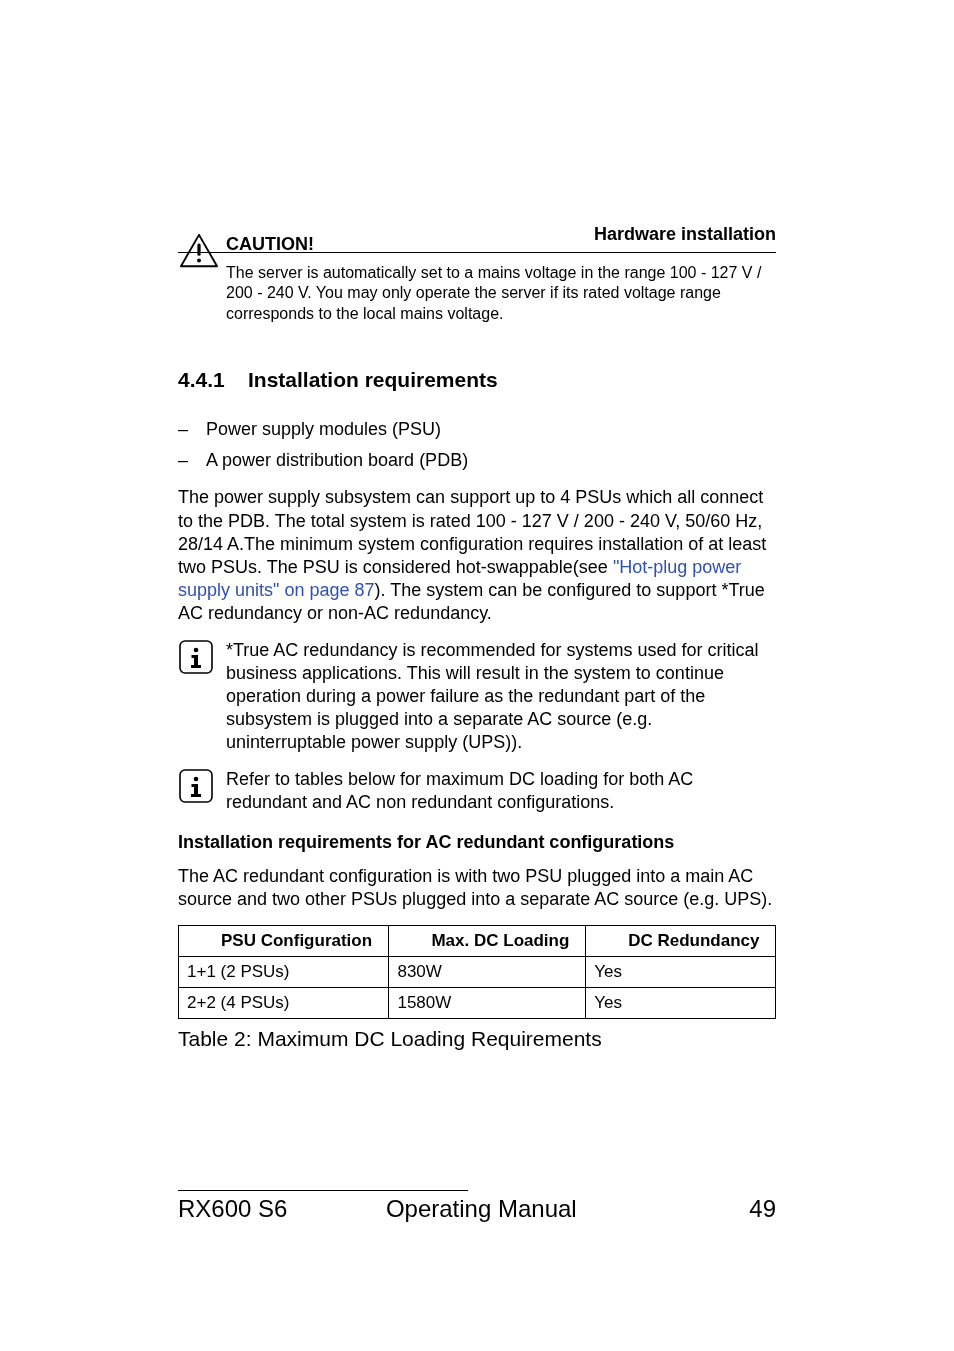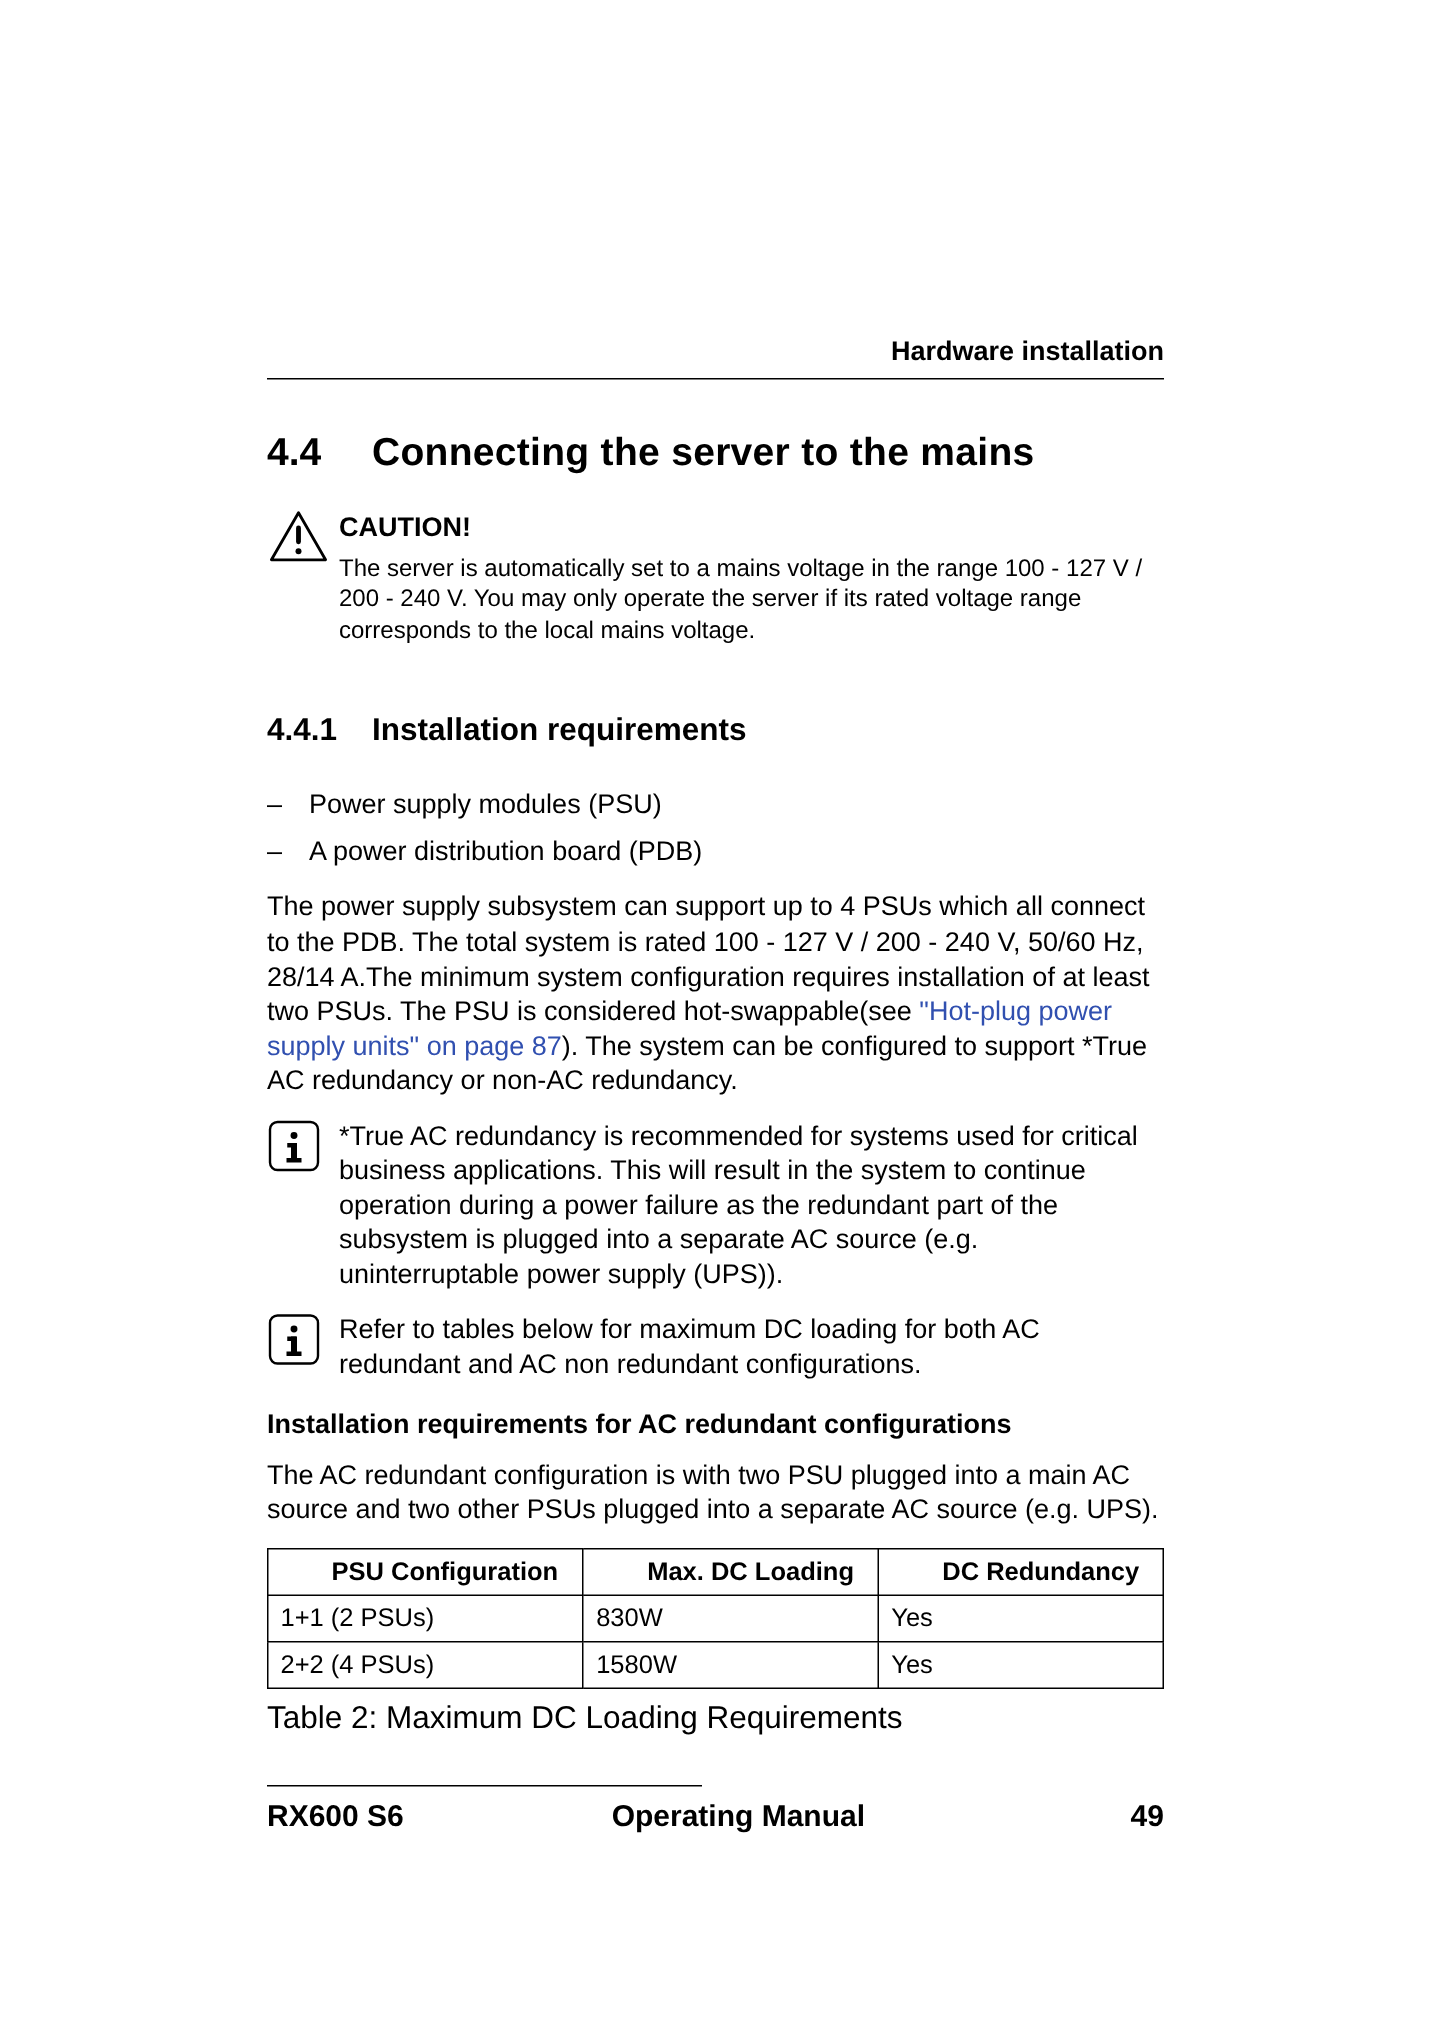--- a/index.html
+++ b/index.html
@@ -27,37 +27,33 @@
   .info-block { display: flex; margin-bottom: 14px; margin-top: 4px; }
   .info-icon { width: 48px; flex: 0 0 48px; }
   .info-icon svg { width: 36px; height: 36px; }
   .info-body { flex: 1; font-size: 18px; line-height: 1.28; }
   .sub-head { font-weight: bold; font-size: 18px; margin-top: 18px; margin-bottom: 12px; }
   table.data { border-collapse: collapse; width: 100%; font-size: 17px; margin-top: 6px; }
   table.data th, table.data td { border: 1.4px solid #000; padding: 5px 8px; text-align: left; vertical-align: top; }
   table.data th { font-weight: bold; padding-left: 42px; }
   .table-caption { font-size: 21px; margin-top: 8px; }
   .footer-rule { position: absolute; bottom: 160px; left: 178px; width: 290px; border-top: 1.4px solid #000; }
-  .footer { position: absolute; bottom: 128px; left: 178px; right: 178px; display: flex; font-size: 20px; font-weight: bold; }
+  .footer { position: absolute; bottom: 128px; left: 178px; right: 178px; display: flex; font-size: 24px; }
   .footer .f-left { flex: 1; text-align: left; }
   .footer .f-center { flex: 1; text-align: right; }
   .footer .f-right { flex: 1; text-align: right; }
 </style>
 </head>
 <body>
 
 <div class="page">
 
   <div class="running-head">Hardware installation</div>
   <div class="head-rule"></div>
 
-  <div class="h1-row">
-    <div class="h1-num">4.4</div>
-    <div class="h1-title">Connecting the server to the mains</div>
-  </div>
 
   <div class="caution-block">
     <div class="caution-icon">
       <svg viewBox="0 0 44 40">
         <polygon points="22,3 41,36 3,36" fill="none" stroke="#000" stroke-width="2" stroke-linejoin="round"></polygon>
         <rect x="20.3" y="12" width="3.4" height="13" rx="1.6" fill="#000"></rect>
         <circle cx="22" cy="30" r="2.1" fill="#000"></circle>
       </svg>
     </div>
     <div class="caution-body">

